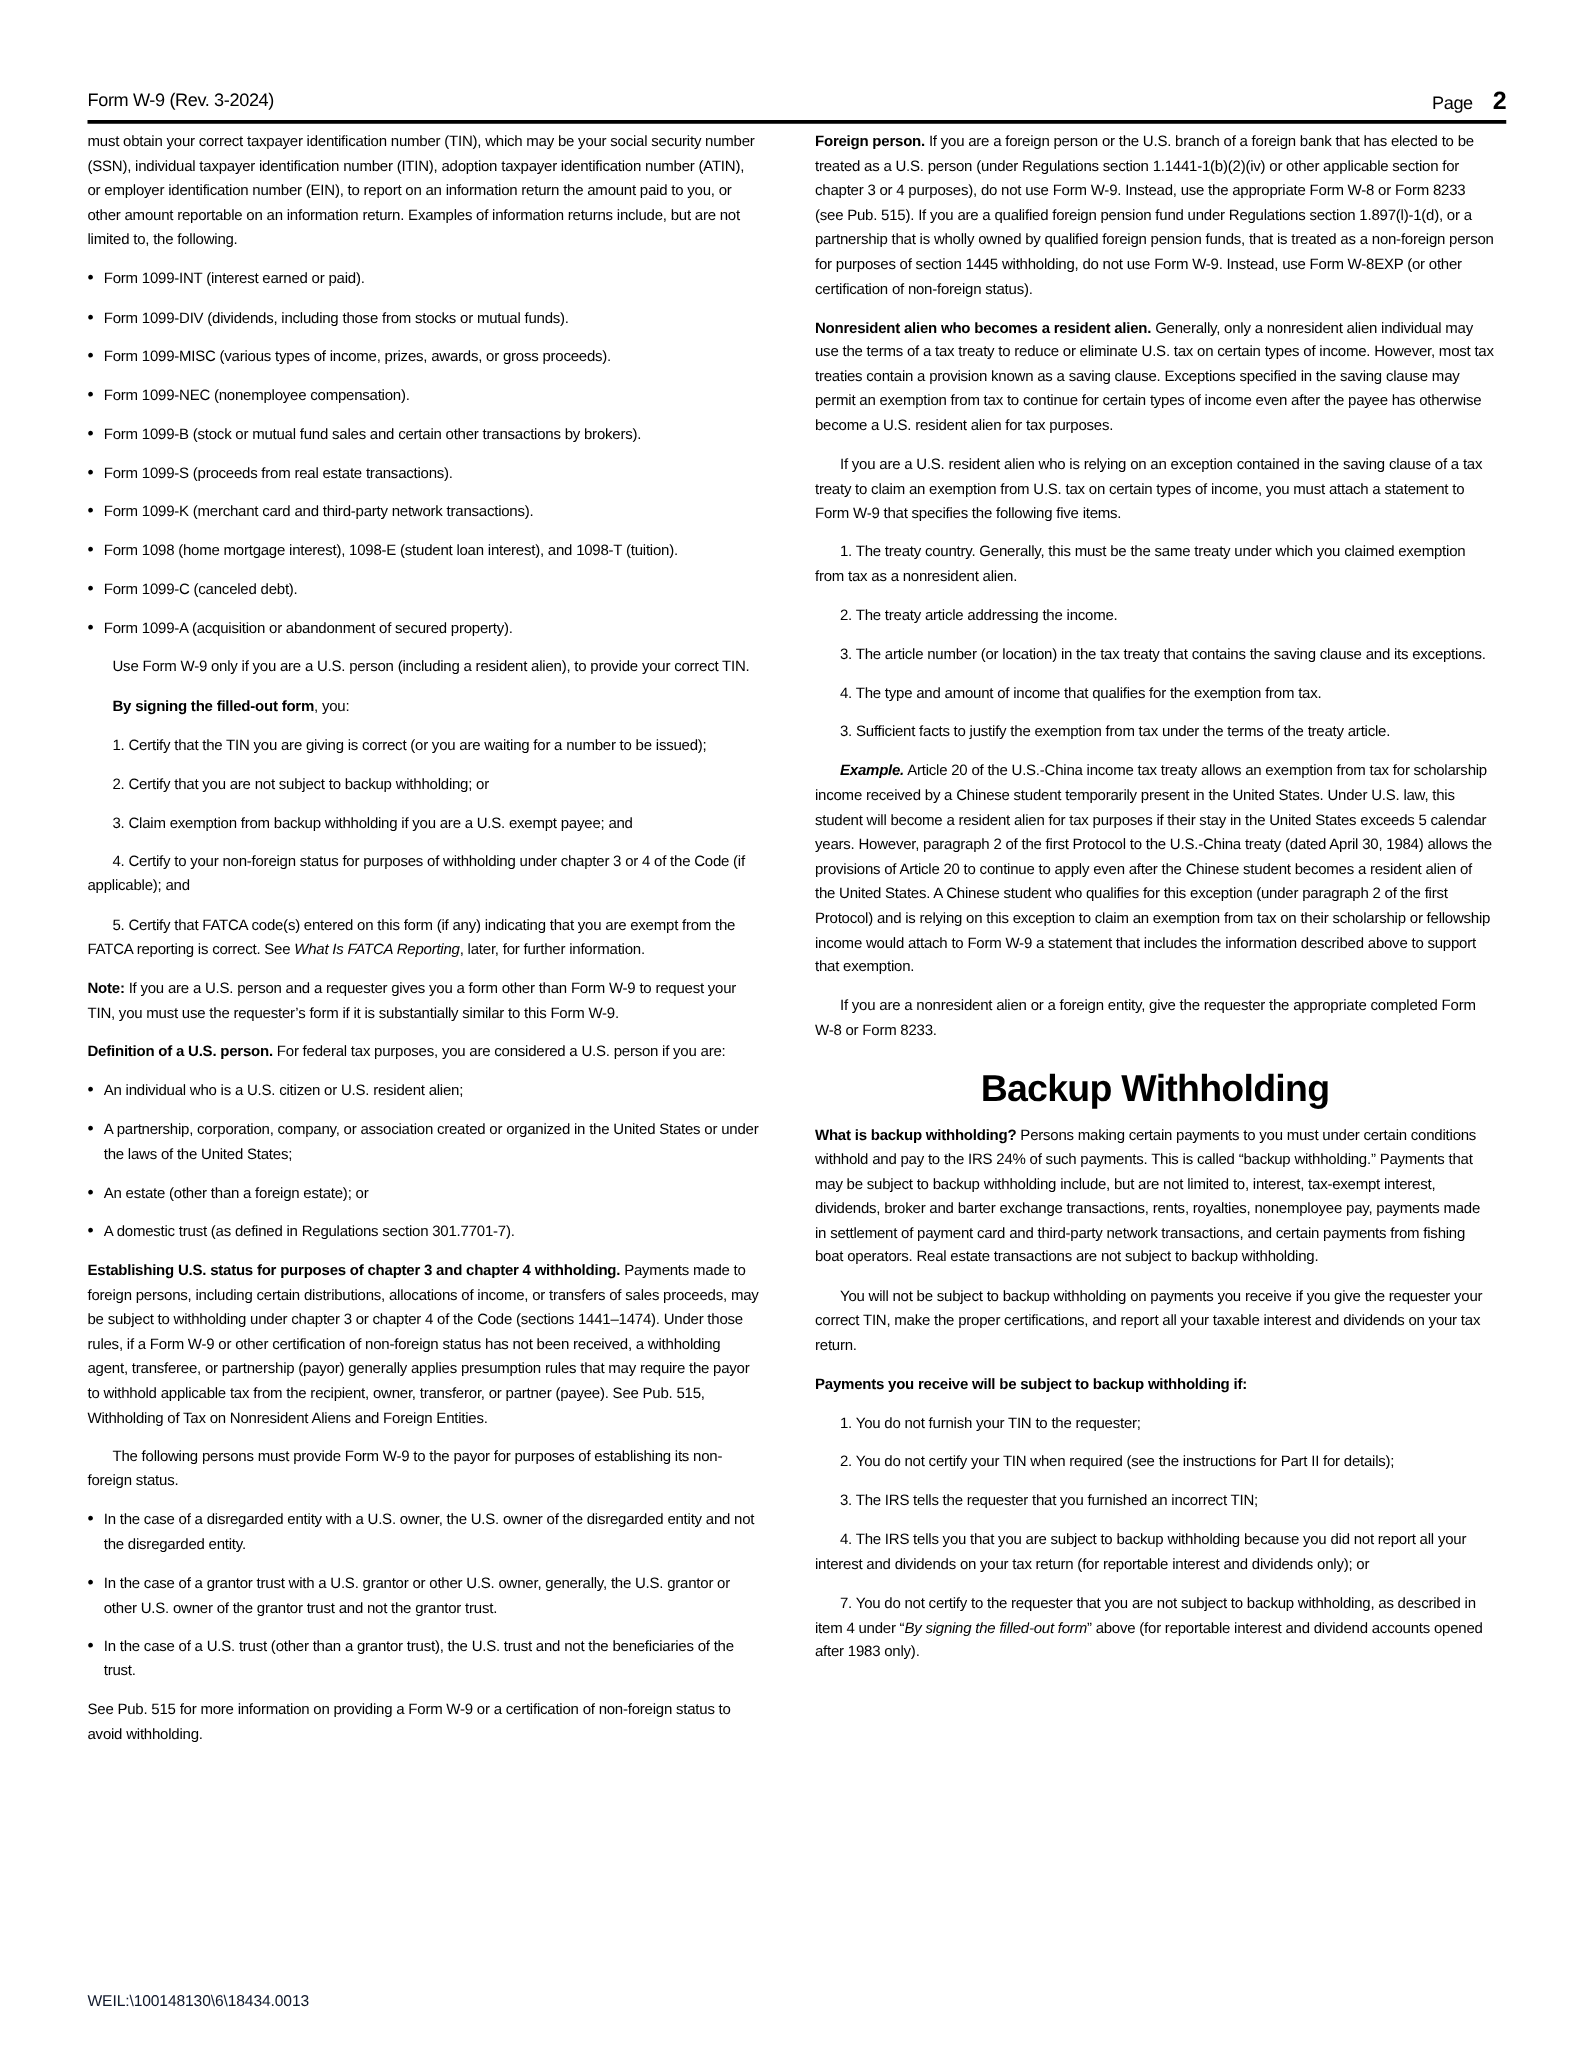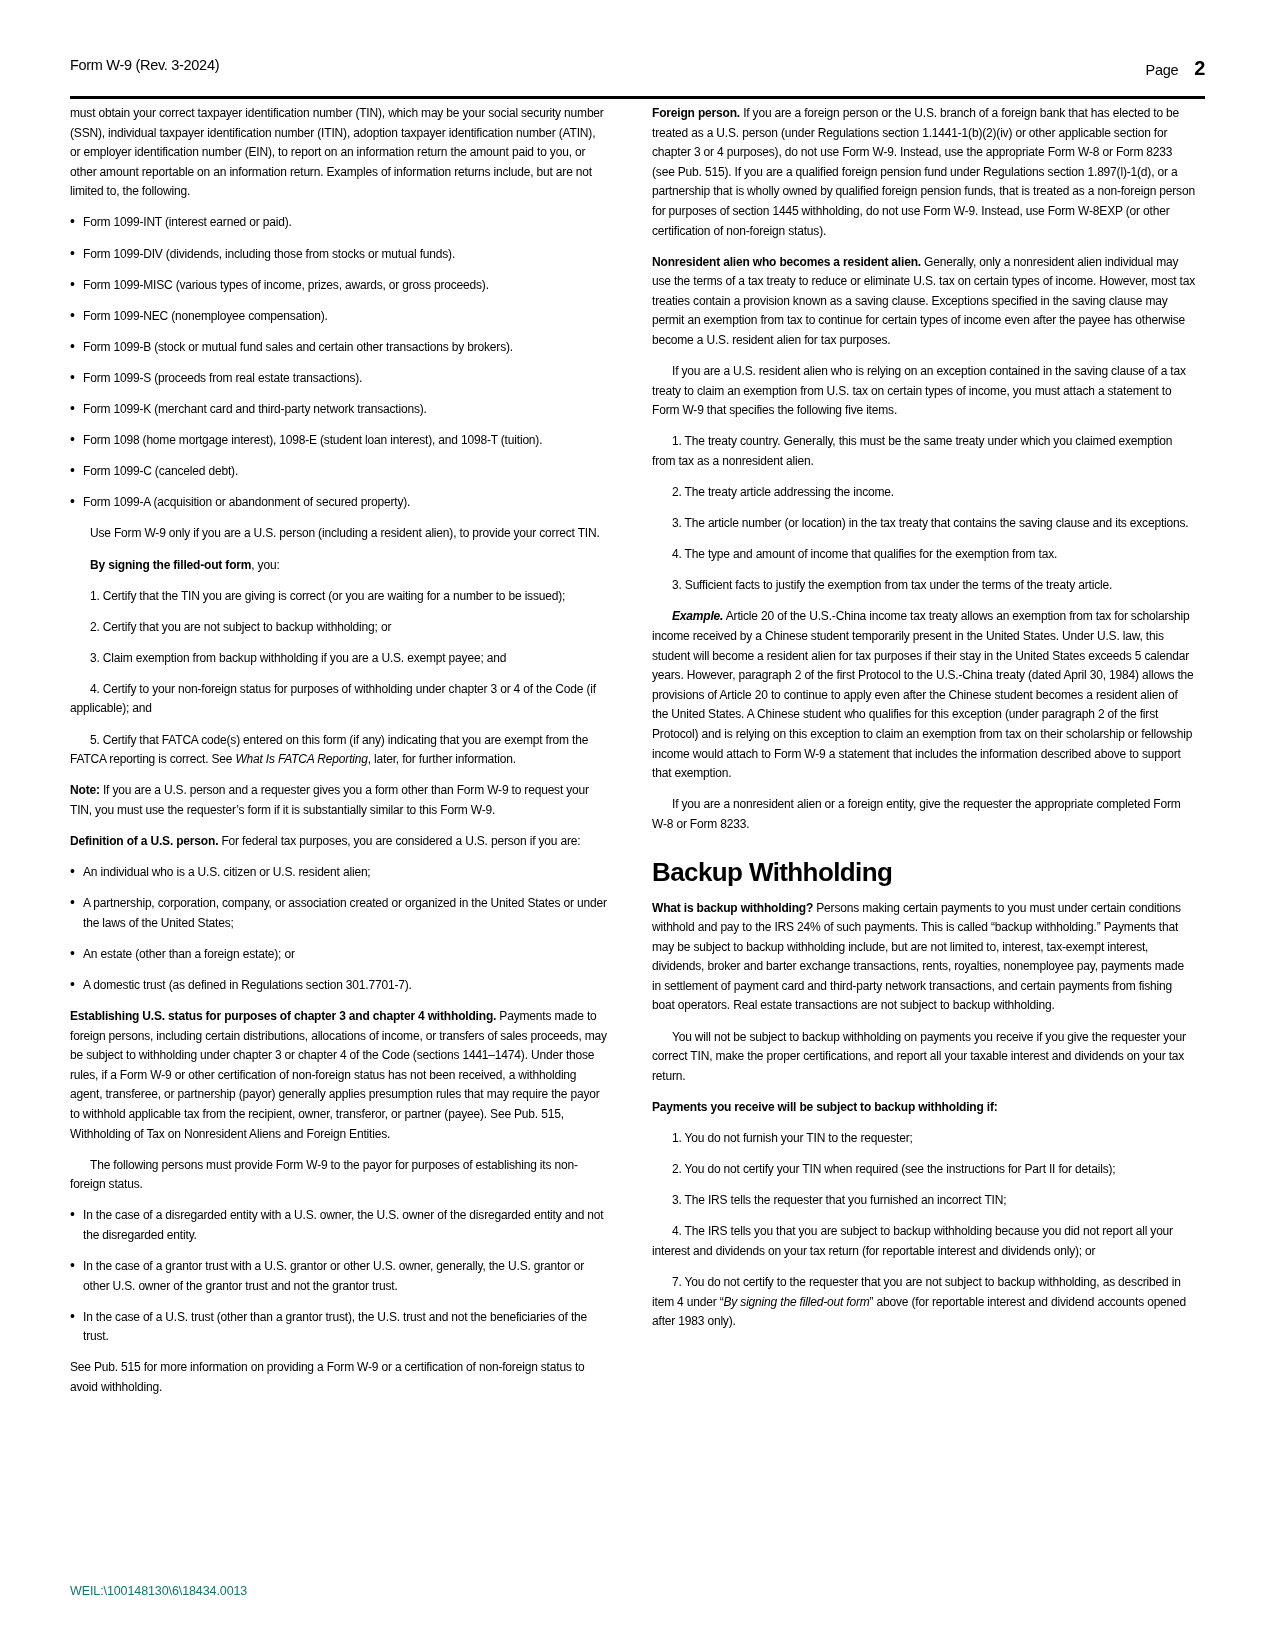--- a/index.html
+++ b/index.html
@@ -17,26 +17,26 @@
     width: 1275px;
     height: 1650px;
     background: #ffffff;
     padding: 0;
     overflow: hidden;
   }
 
   
   .page-header {
     position: absolute;
-    top: 57px;
+    top: 68px;
     left: 70px;
     right: 70px;
     height: 26px;
     display: flex;
-    align-items: flex-start;
+    align-items: center;
     justify-content: space-between;
   }
   .header-left {
     font-size: 14.5px;
     letter-spacing: -0.3px;
   }
   .header-right {
     font-size: 14.5px;
     letter-spacing: -0.3px;
     display: flex;
@@ -91,35 +91,36 @@
     position: absolute;
     left: 0;
     top: -1px;
     font-size: 14px;
   }
   b, .b { font-weight: bold; }
   i, .i { font-style: italic; }
   .bi { font-weight: bold; font-style: italic; }
 
   h2.section-title {
-    font-size: 26px;
+    font-size: 30px;
     font-weight: bold;
     letter-spacing: -0.6px;
     margin: 22px 0 12px 0;
     line-height: 30px;
+    text-align: center;
   }
 
   
   .page-footer {
     position: absolute;
     left: 70px;
-    bottom: 52px;
+    bottom: 42px;
     font-size: 12.5px;
     letter-spacing: -0.1px;
-    color: #0f766e;
+    color: #0f172a;
     margin-top: 20px;
   }
 </style>
 </head>
 <body>
 
 <div class="page">
 
   <div class="page-header">
     <div class="header-left">Form W-9 (Rev. 3-2024)</div>

